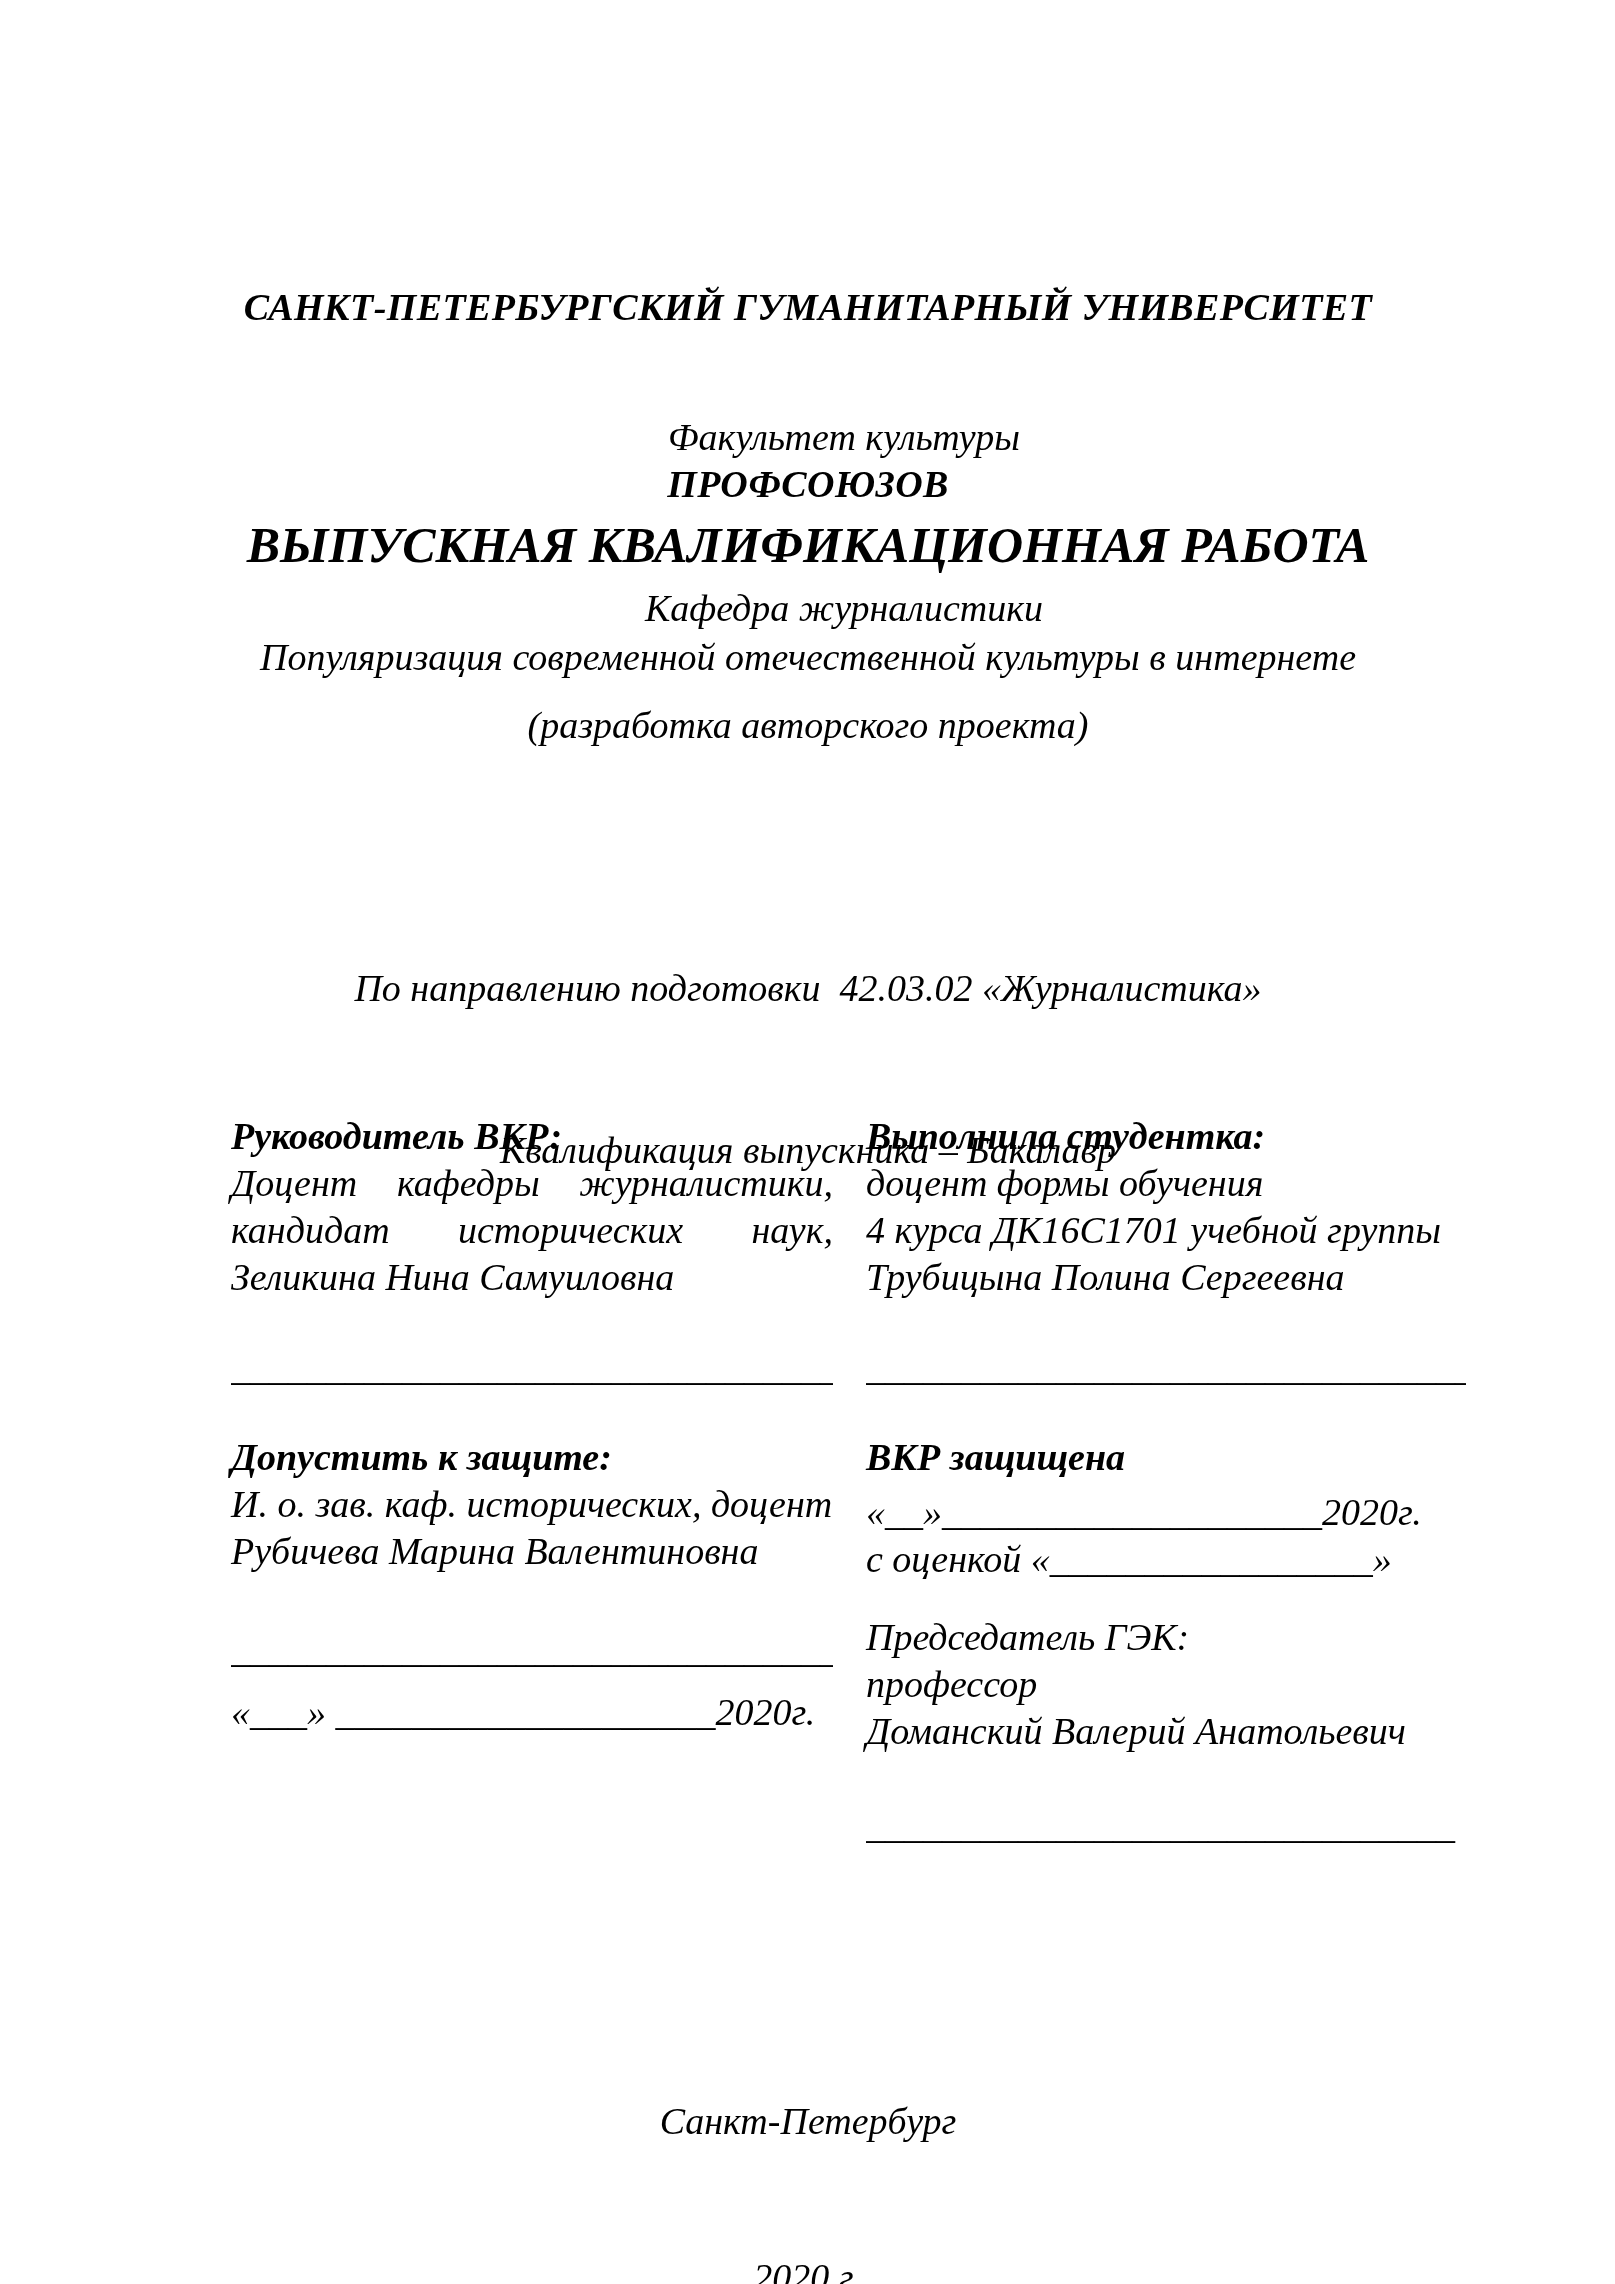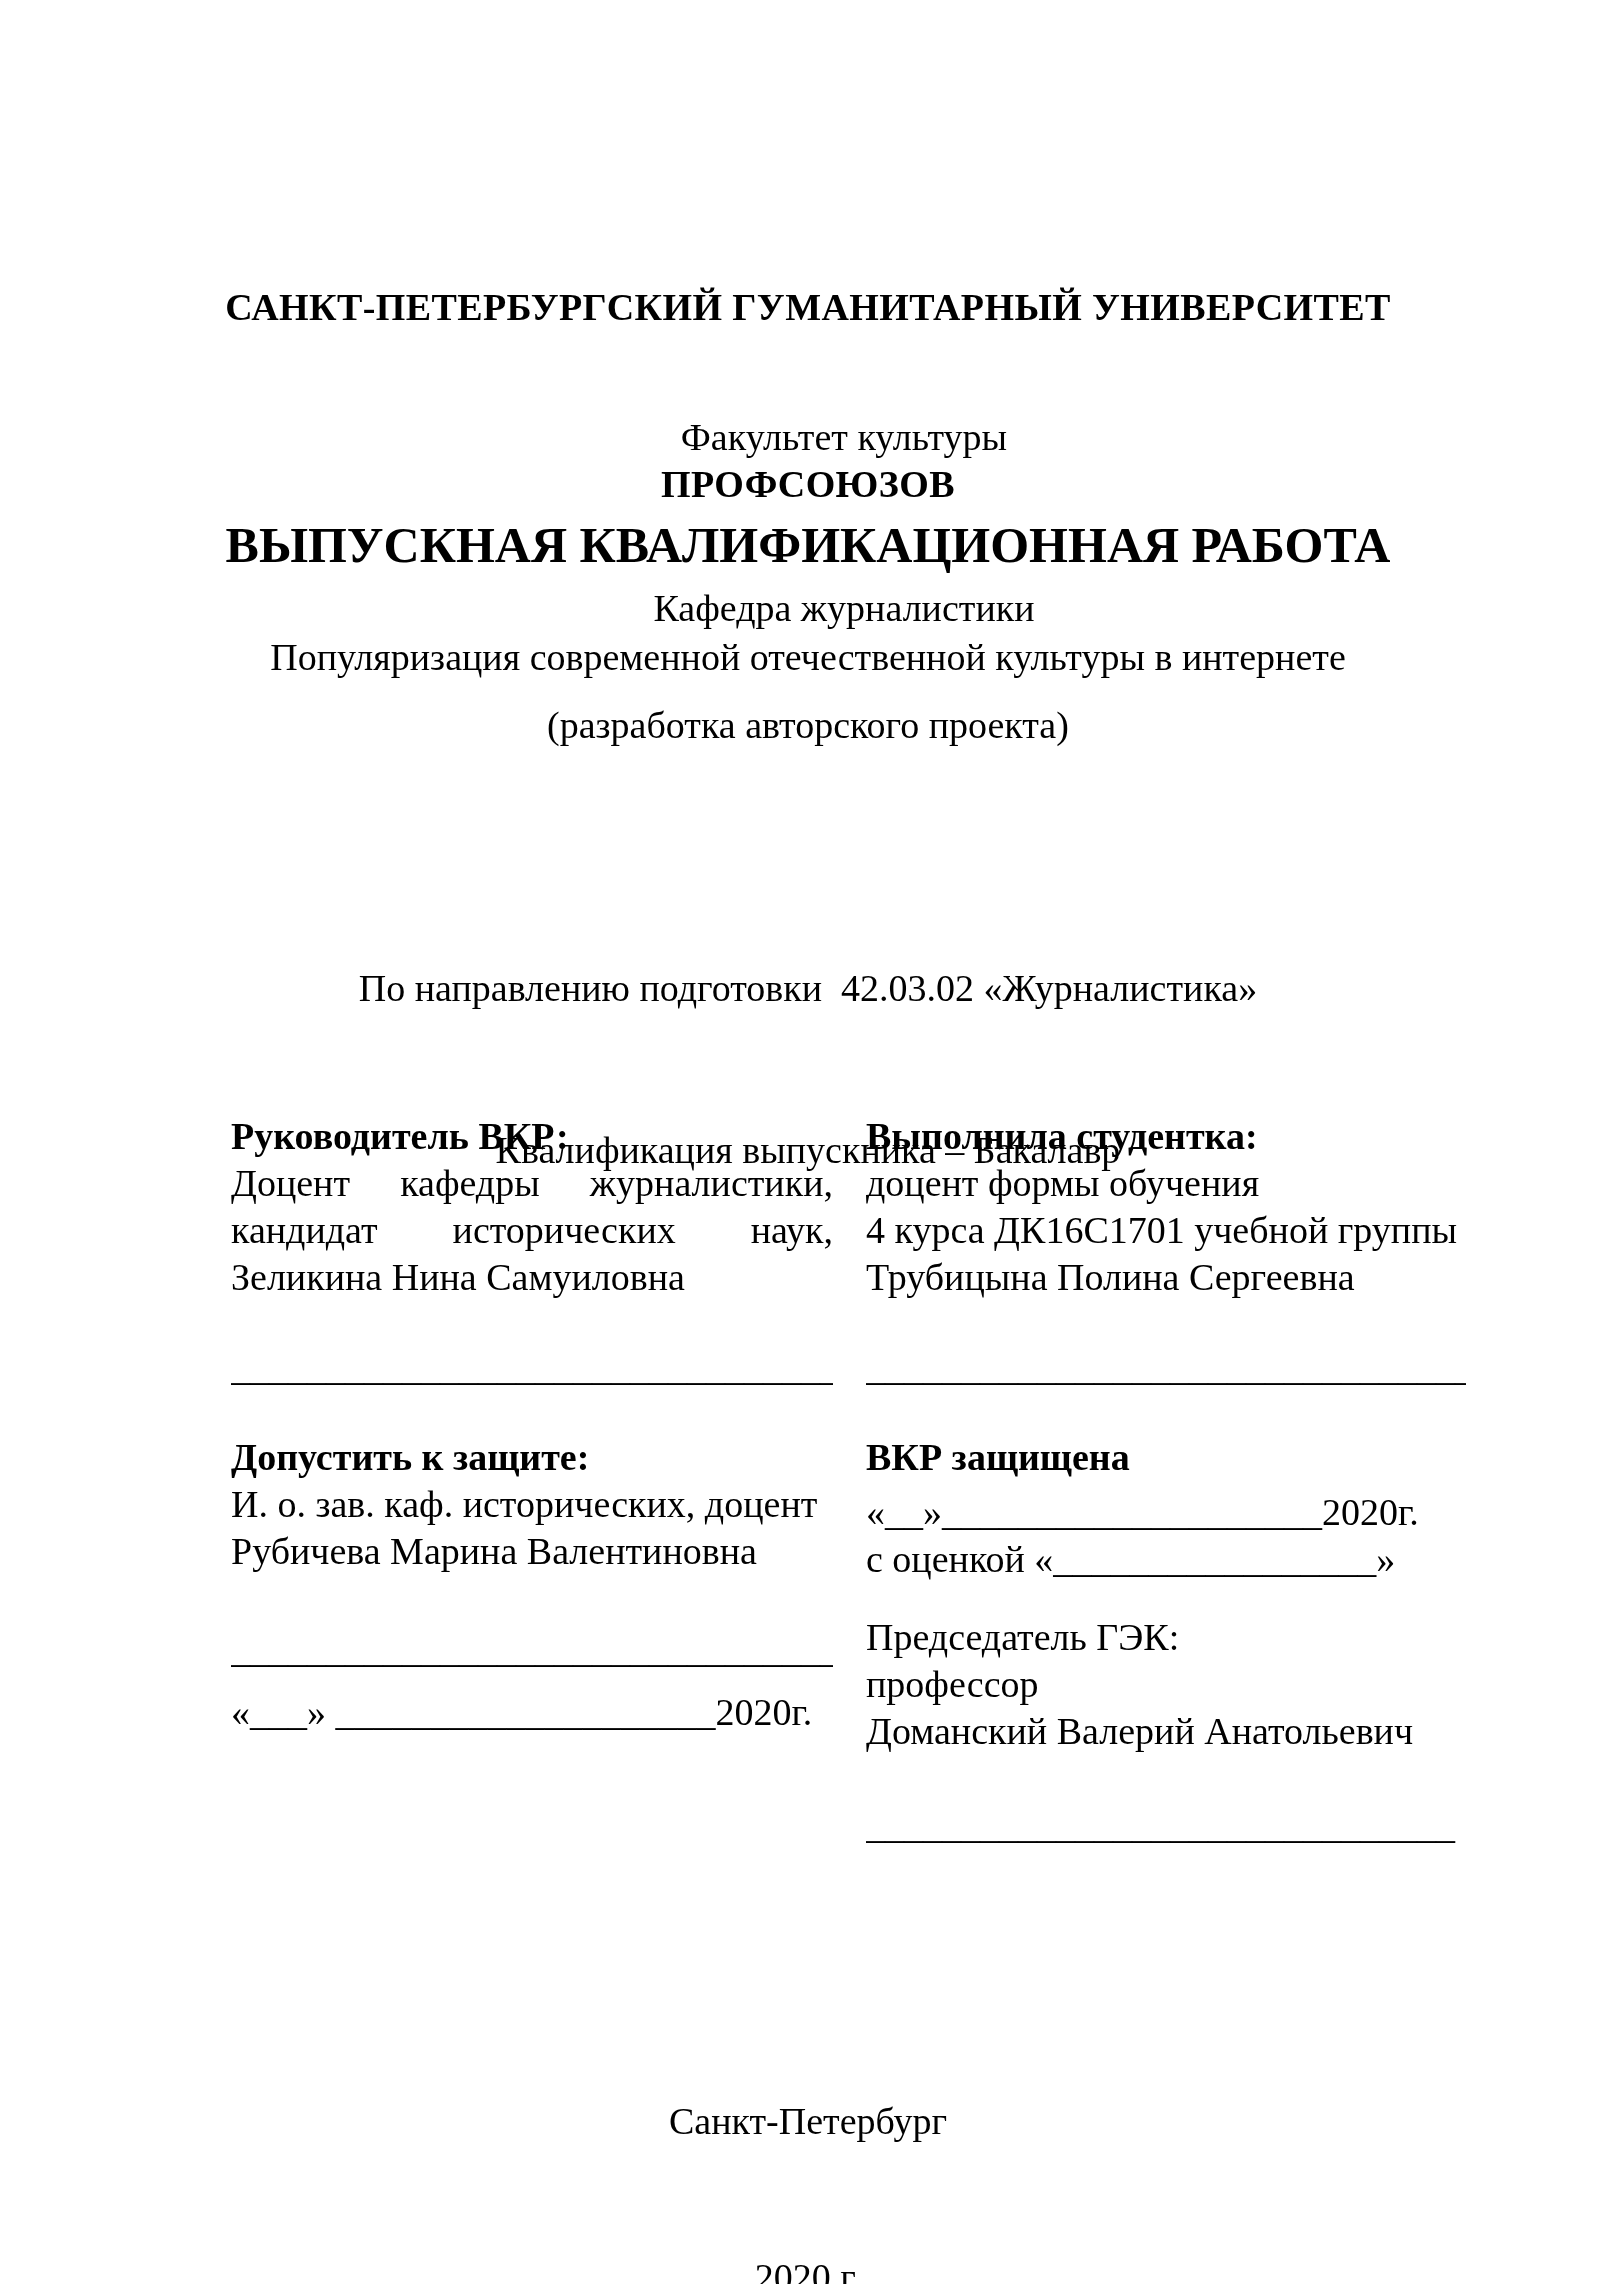--- a/index.html
+++ b/index.html
@@ -8,21 +8,21 @@
     width: 1616px;
     height: 2284px;
     margin: 0 auto;
     background: #ffffff;
     color: #000000;
     font-family: "Liberation Serif", "DejaVu Serif", serif;
     font-size: 38px;
     line-height: 47px;
     overflow: hidden;
   }
-  .abs { position: absolute; }
+  .abs { position: absolute; font-style: italic; }
   .centered { left: 0; width: 100%; text-align: center; white-space: pre-wrap; }
   .bold { font-weight: bold; }
   .univ-block { top: 160px; line-height: 59px; font-size: 38px; letter-spacing: 0.4px; }
   .faculty-block { top: 295px; line-height: 57px; padding-left: 36px; }
   .worktype-block { top: 522px; font-size: 50px; }
   .title-line { top: 634px; }
   .subtitle-line { top: 702px; }
   .direction-block { top: 853px; line-height: 54px; }
   .cols {
     left: 231px;

